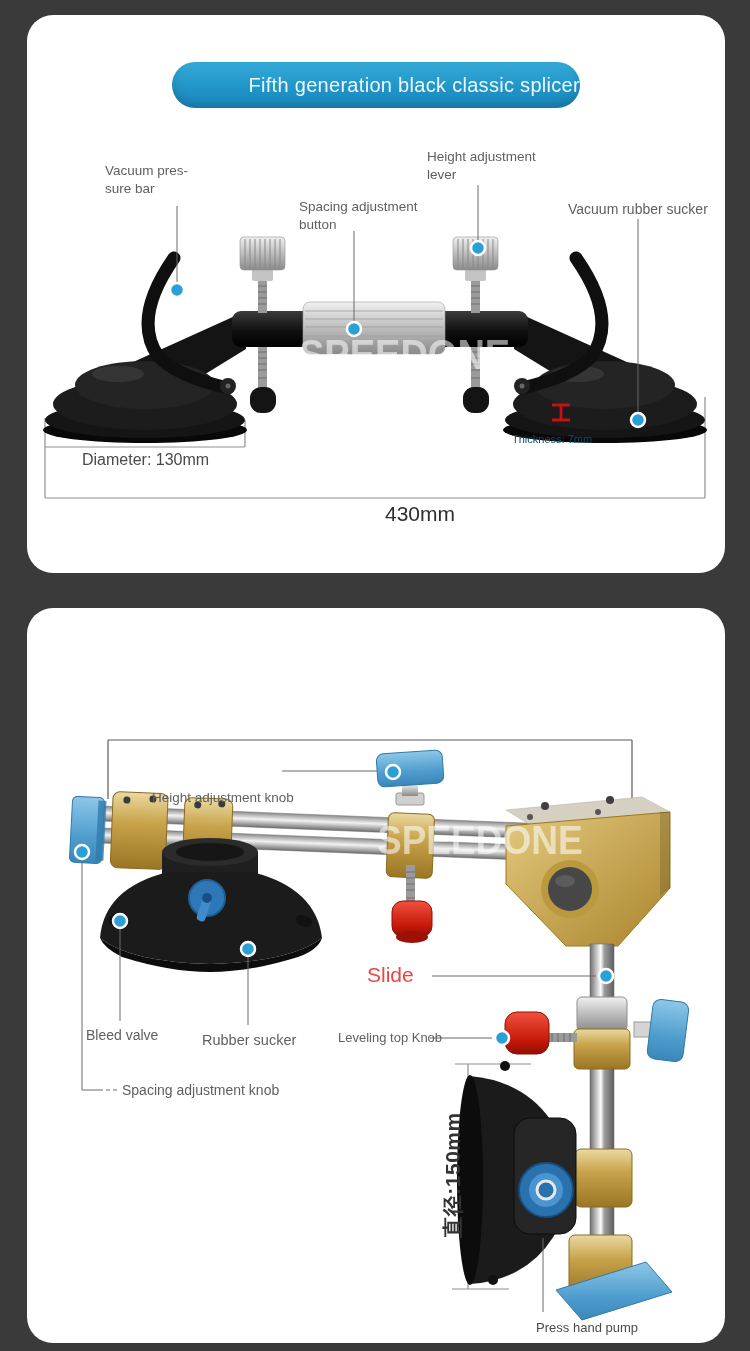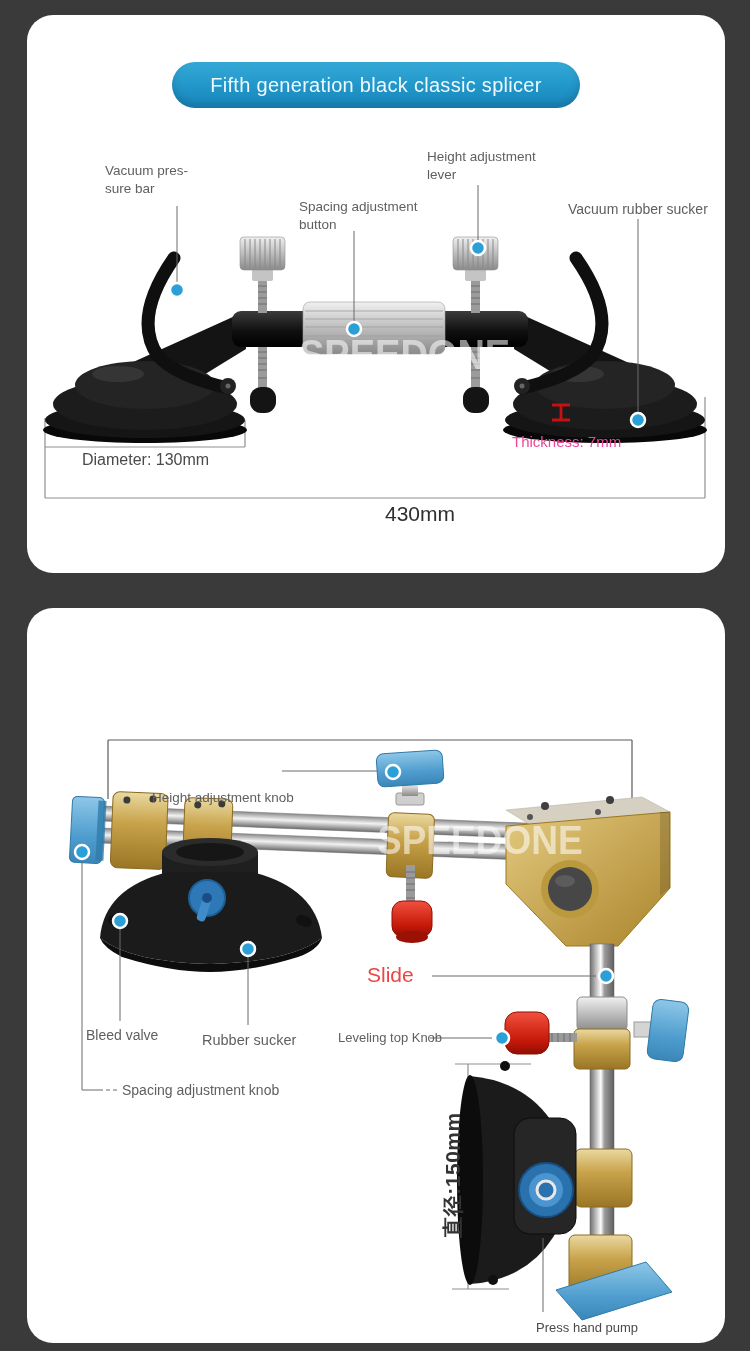--- a/index.html
+++ b/index.html
@@ -9,21 +9,21 @@
     font-family:"Liberation Sans", sans-serif;
   }
   .panel{
     position:absolute;left:27px;width:698px;background:#ffffff;
     border-radius:26px;overflow:hidden;
   }
   #panel1{top:15px;height:558px;}
   #panel2{top:608px;height:735px;}
   .panel svg{position:absolute;left:0;top:0;}
   .banner{
-    position:absolute;text-align:center;color:#eef8fd;
+    position:absolute;text-align:right;color:#eef8fd;
     background:linear-gradient(180deg,#35aad8 0%,#2095c8 55%,#1a86ba 100%);
     border-radius:24px;box-shadow:inset 0 -4px 8px rgba(0,0,0,.15);
     font-size:20px;letter-spacing:.3px;
   }
   .label{position:absolute;color:#5f5f5f;font-size:13.5px;line-height:1.32;}
   .dim{position:absolute;color:#2f2f2f;}
   .watermark{
     position:absolute;color:rgba(255,255,255,.55);font-weight:bold;
     font-size:38px;letter-spacing:0px;transform:scaleY(1.12);
     white-space:nowrap;pointer-events:none;
@@ -142,21 +142,21 @@
     <div>button</div>
   </div>
   <div class="label" style="left:400px;top:133px;">
     <div>Height adjustment</div>
     <div>lever</div>
   </div>
   <div class="label" style="left:541px;top:185px;font-size:14px;">Vacuum rubber sucker</div>
 
   <div class="dim" style="left:55px;top:436px;font-size:16px;color:#4a4a4a;">Diameter: 130mm</div>
   <div class="dim center" style="left:268px;top:487px;width:160px;font-size:21px;">430mm</div>
-  <div class="dim" style="left:485px;top:418px;font-size:15px;color:#ec4899;">Thickness: 7mm</div>
+  <div class="dim" style="left:485px;top:418px;font-size:11px;color:#0c4a6e;">Thickness: 7mm</div>
 </div>
 
 <div class="panel" id="panel2">
 
   <svg viewBox="27 608 698 735" width="698" height="735">
     <defs>
       <linearGradient id="silver2" x1="0" y1="0" x2="0" y2="1">
         <stop offset="0" stop-color="#f0f0f0"></stop>
           <stop offset=".45" stop-color="#c2c2c2"></stop>
           <stop offset="1" stop-color="#8a8a8a"></stop>

